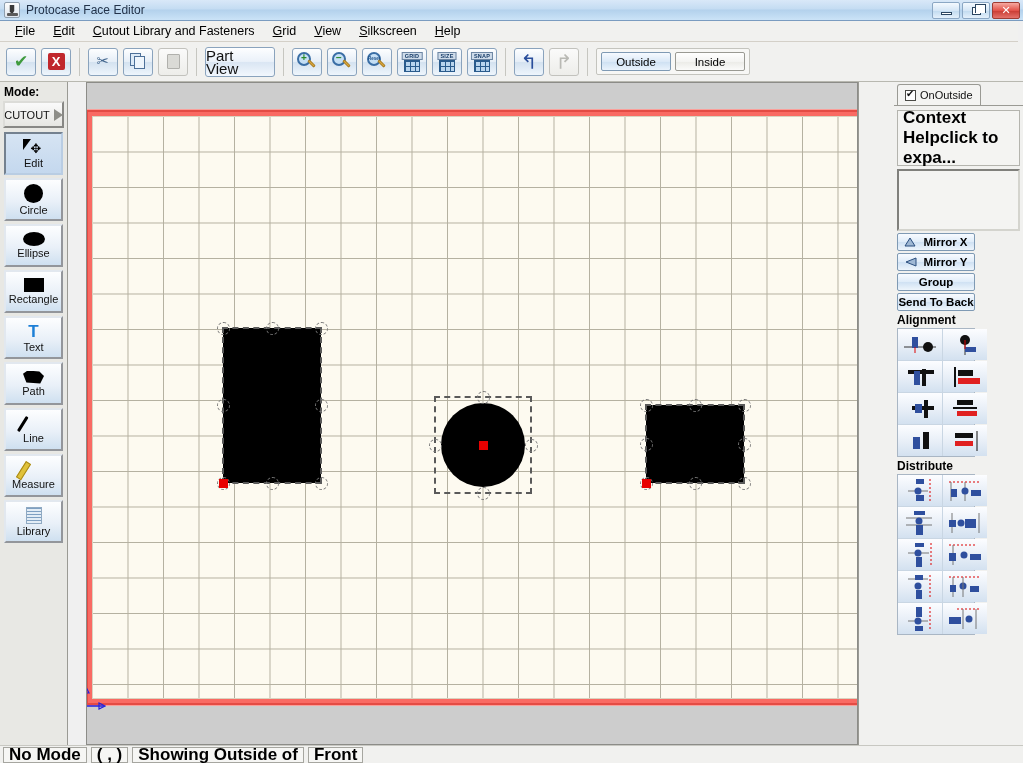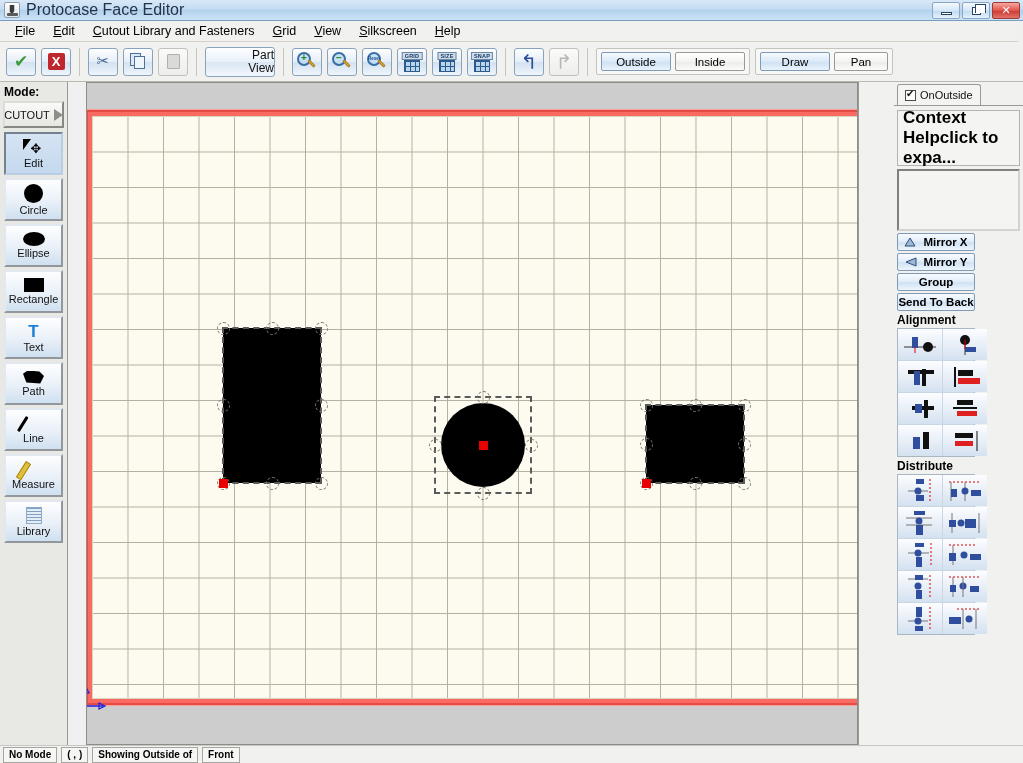--- a/index.html
+++ b/index.html
@@ -28,21 +28,21 @@
   }
   .title-icon::before {
     content:""; position:absolute; left:3px; top:2px; width:8px; height:11px;
     background:#3a3a3a;
     clip-path: polygon(22% 0,78% 0,78% 55%,60% 75%,38% 75%,22% 58%);
   }
   .title-icon::after {
     content:""; position:absolute; left:2px; top:10px; width:11px; height:3px;
     background:#5b5b5b; border-radius:1px;
   }
-  .title-text { font-size:16px; color:#23334a; font-weight:normal; }
+  .title-text { font-size:12px; color:#23334a; font-weight:normal; }
   .winbtns { position:absolute; right:3px; top:2px; display:flex; gap:2px; }
   .winbtn {
     width:28px; height:17px; border:1px solid #8ba7c4; border-radius:2px;
     background: linear-gradient(to bottom,#f4f9fe,#d5e6f6 50%,#c0daef 51%,#e4f0fb);
     position:relative;
   }
   .winbtn.close { background: linear-gradient(to bottom,#f6a9a1,#e2534a 50%,#c93a31 51%,#e4726a); border-color:#9e3c34; }
   .winbtn .g { position:absolute; left:0; top:0; right:0; bottom:0; display:flex; align-items:center; justify-content:center;
     font-size:11px; color:#1c2e44; font-family:"DejaVu Sans", sans-serif; }
   .winbtn.close .g { color:#fff; font-weight:bold; font-size:11px; }
@@ -68,22 +68,22 @@
   .tb {
     width:30px; height:28px; border:1px solid #8aa3bd; border-radius:3px;
     background: linear-gradient(to bottom,#fdfeff,#e6eef7 48%,#d4e2f0 52%,#eef5fc);
     display:flex; align-items:center; justify-content:center; position:relative;
   }
   .tb.disabled { border-color:#c2c2bd; background: linear-gradient(to bottom,#fafafa,#ededea); }
   .tb-sep { width:1px; height:28px; background:#c6c6c0; margin:0 3px; }
   .tb-wide {
     width:70px; height:30px; border:1px solid #8aa3bd; border-radius:3px;
     background: linear-gradient(to bottom,#fdfeff,#eaf1f9 48%,#dae6f3 52%,#f2f7fd);
-    display:flex; flex-direction:column; align-items:flex-end; justify-content:center;
-    font-size:12px; line-height:13px; color:#111;
+    display:flex; flex-direction:column; align-items:flex-start; justify-content:center;
+    font-size:15px; line-height:13px; color:#111;
   }
   .tb-btn {
     height:19px; min-width:70px; padding:0 10px; border:1px solid #7f9ab4; border-radius:2px;
     display:flex; align-items:center; justify-content:center; font-size:11.5px; color:#000;
     background: linear-gradient(to bottom,#f6faff,#dbe9f7 50%,#cde0f2 51%,#eaf3fc);
   }
   .tb-btn.plain {
     background: linear-gradient(to bottom,#ffffff,#f4f4f2 50%,#ebebe7 51%,#fbfbfa);
     border-color:#9a9a93;
   }
@@ -239,21 +239,21 @@
   }
   .gbtn svg { display:block; }
 
   
   .statusbar {
     position:absolute; left:0; bottom:0; width:1023px; height:18px;
     background:#f1f1ef; border-top:1px solid #c8c8c2; display:flex; align-items:center; gap:4px; padding-left:3px;
   }
   .sfield {
     height:16px; border:1px solid #a6a6a0; background:#f6f6f4; display:flex; align-items:center;
-    padding:0 5px; font-size:10px; font-weight:bold; color:#000;
+    padding:0 5px; font-size:17px; font-weight:bold; color:#000;
   }
 </style>
 </head>
 <body>
 
 <div id="app">
 
   <div class="titlebar">
     <div class="title-icon"></div>
     <div class="title-text">Protocase Face Editor</div>
@@ -348,24 +348,20 @@
         <span class="undo-a">↰</span>
       </div>
     <div class="tb disabled">
         <span class="undo-a dis">↱</span>
       </div>
     <div class="tb-sep"></div>
     <div class="tb-group">
       <div class="tb-btn">Outside</div>
       <div class="tb-btn plain">Inside</div>
     </div>
-    <div class="tb-group">
-      <div class="tb-btn">Draw</div>
-      <div class="tb-btn plain" style="min-width:54px">Pan</div>
-    </div>
   </div>
 
   <div class="leftpanel">
     <div class="mode-label">Mode:</div>
     <div class="mode-cutout">
       <span>CUTOUT</span>
       <span class="tri-right"></span>
     </div>
 
     <div class="tool sel">

